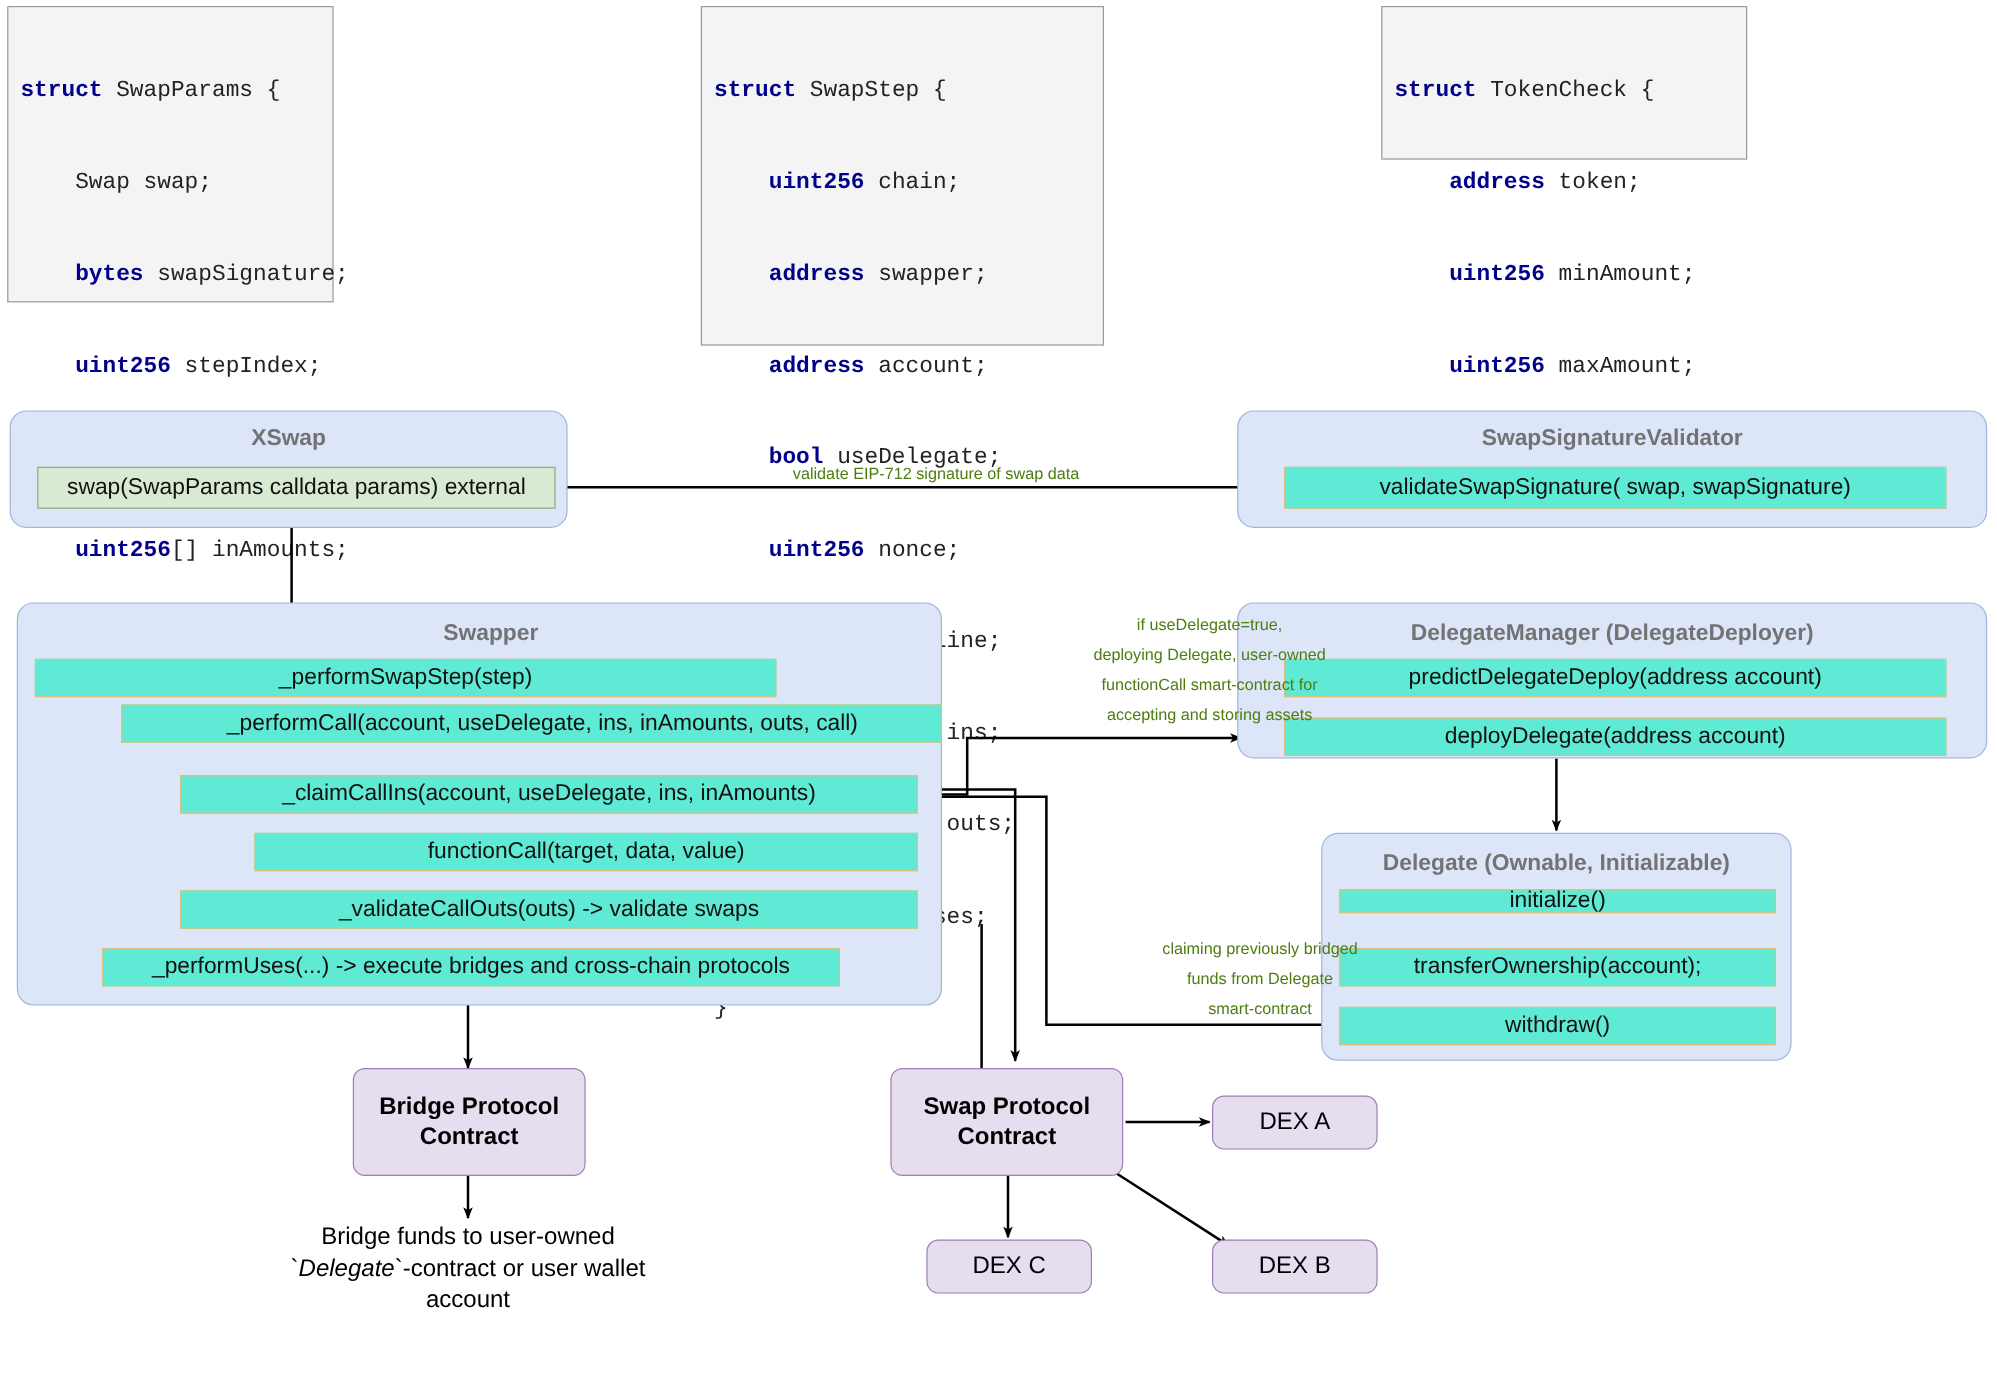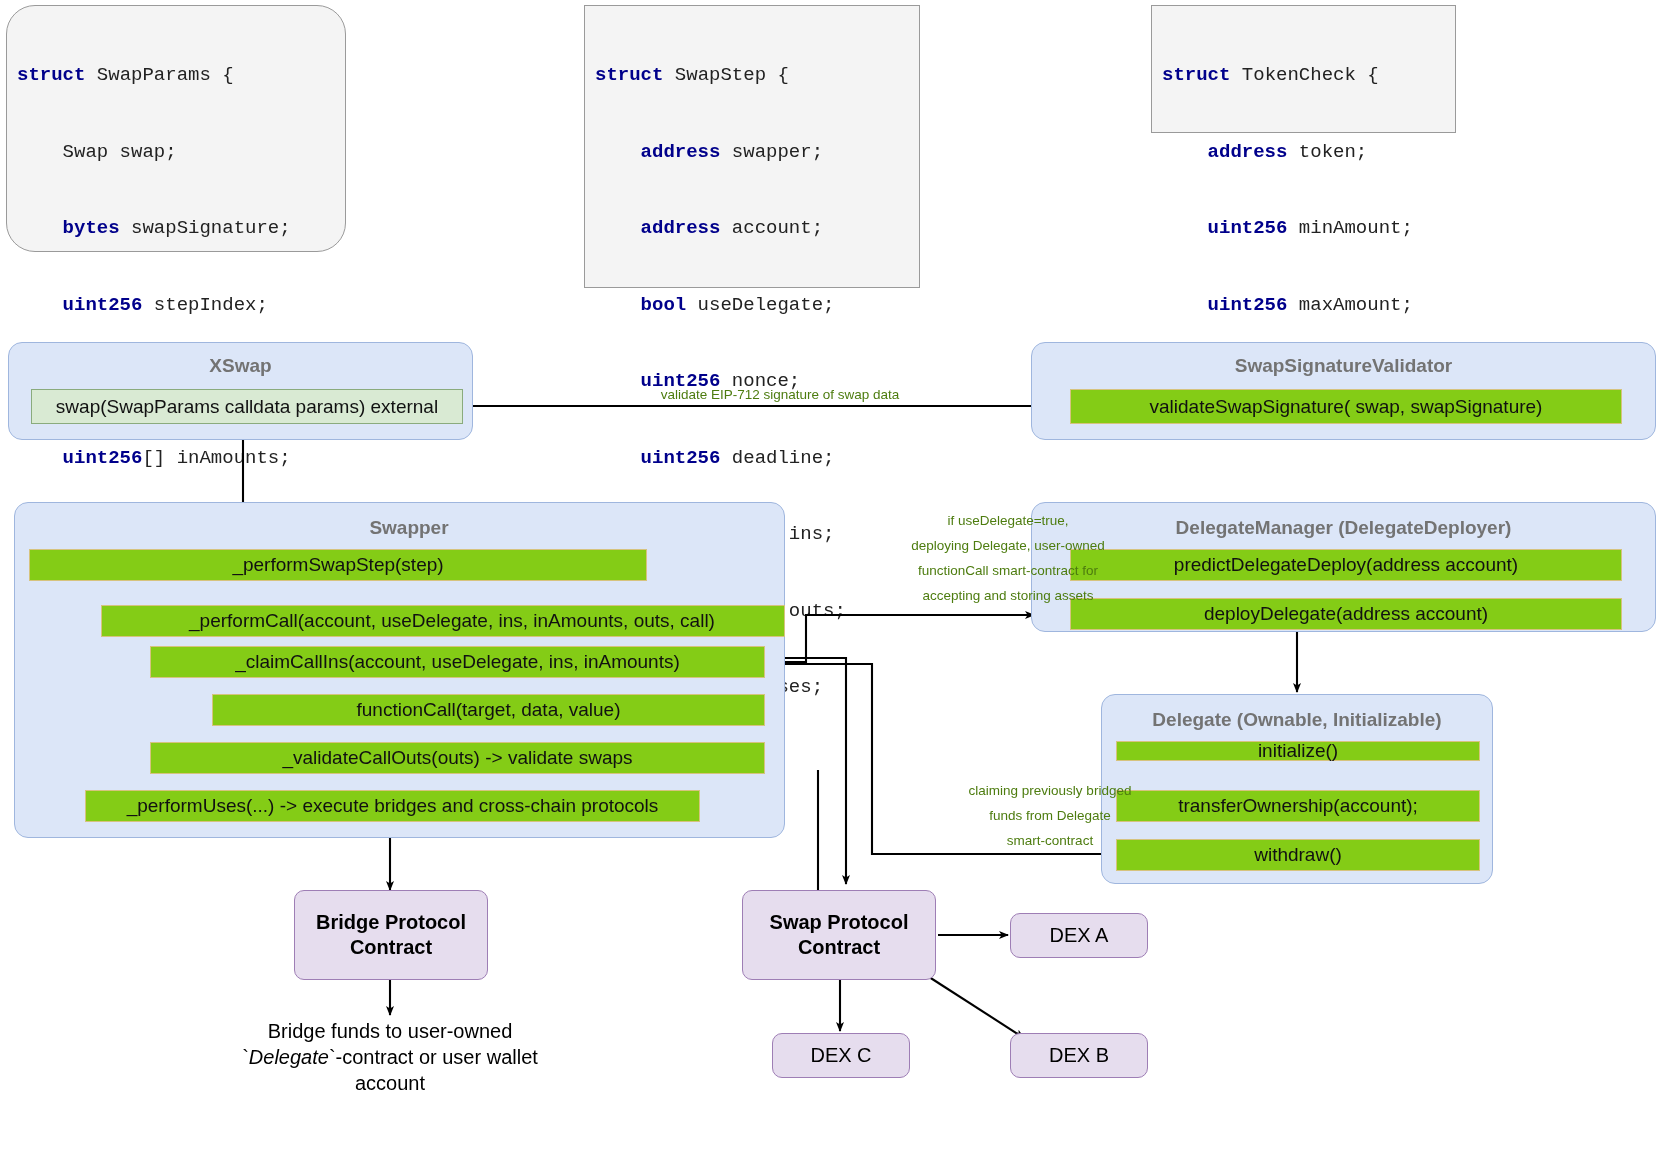--- a/index.html
+++ b/index.html
@@ -12,21 +12,21 @@
             white-space:pre;padding:6px 10px 8px 10px;color:#222;box-sizing:border-box;}
   .kw{color:#00008b;font-weight:bold;}
 
   
   .group{position:absolute;background:#dce6f8;border:1.4px solid #9fb6de;
          border-radius:14px;box-sizing:border-box;}
   .group-title{position:absolute;left:0;right:0;text-align:center;
                font-size:19px;font-weight:bold;color:#737373;}
 
   
-  .method{position:absolute;background:#84cc16;border:1.3px solid #d6c37e;
+  .method{position:absolute;background:#5eead4;border:1.3px solid #d6c37e;
           box-sizing:border-box;display:flex;align-items:center;justify-content:center;
           font-size:19px;color:#111;text-align:center;padding:0 6px;}
   .method.green{background:#d9ead3;border-color:#8aab7d;}
 
   
   .pnode{position:absolute;background:#e6ddee;border:1.5px solid #9e7eb5;
          border-radius:10px;box-sizing:border-box;display:flex;align-items:center;
          justify-content:center;text-align:center;font-size:20px;line-height:25px;color:#000;}
   .pnode.bold{font-weight:bold;}
 
@@ -34,34 +34,35 @@
   .edge-label{position:absolute;font-size:13.5px;line-height:25px;text-align:center;color:#4d7c0f;}
   .cap-label{position:absolute;font-size:20px;line-height:26px;text-align:center;color:#000;}
   .cap-label i{font-style:italic;}
 
   svg.wires{position:absolute;left:0;top:0;width:1664px;height:1162px;
             pointer-events:none;overflow:visible;}
 </style>
 </head>
 <body>
 
-<div class="code-box" style="left:6px;top:5px;width:340px;height:247px;border-radius:29px;">
+<div class="code-box" style="left:6px;top:5px;width:272px;height:247px;">
   <div><span class="kw">struct</span> SwapParams {</div>
   <div>    Swap swap;</div>
   <div>    <span class="kw">bytes</span> swapSignature;</div>
   <div>    <span class="kw">uint256</span> stepIndex;</div>
   <div>    Permit[] permits;</div>
   <div>    <span class="kw">uint256</span>[] inAmounts;</div>
   <div>    Call call;</div>
   <div>    <span class="kw">bytes</span>[] useArgs;</div>
   <div>}</div>
 </div>
 
 <div class="code-box" style="left:584px;top:5px;width:336px;height:283px;">
   <div><span class="kw">struct</span> SwapStep {</div>
+  <div>    <span class="kw">uint256</span> chain;</div>
   <div>    <span class="kw">address</span> swapper;</div>
   <div>    <span class="kw">address</span> account;</div>
   <div>    <span class="kw">bool</span> useDelegate;</div>
   <div>    <span class="kw">uint256</span> nonce;</div>
   <div>    <span class="kw">uint256</span> deadline;</div>
   <div>    TokenCheck[] ins;</div>
   <div>    TokenCheck[] outs;</div>
   <div>    TokenUse[] uses;</div>
   <div>}</div>
 </div>
@@ -127,21 +128,21 @@
   <div class="method" style="left:38px;top:46px;width:552px;height:35px;">validateSwapSignature( swap,  swapSignature)</div>
 </div>
 
 <span class="edge-label" style="left:560px;top:382px;width:440px;">validate EIP-712 signature of swap data</span>
 
 <div class="group" style="left:14px;top:502px;width:771px;height:336px;">
   <div class="group-title" style="top:14px;padding-left:19px;">Swapper</div>
 
   <div class="method" style="left:14px;top:46px;width:618px;height:32px;">_performSwapStep(step)</div>
 
-  <div class="method" style="left:86px;top:102px;width:684px;height:32px;padding-left:24px;">_performCall(account, useDelegate, ins, inAmounts, outs, call)</div>
+  <div class="method" style="left:86px;top:84px;width:684px;height:32px;padding-left:24px;">_performCall(account, useDelegate, ins, inAmounts, outs, call)</div>
 
   <div class="method" style="left:135px;top:143px;width:615px;height:32px;">_claimCallIns(account, useDelegate, ins, inAmounts)</div>
 
   <div class="method" style="left:197px;top:191px;width:553px;height:32px;">functionCall(target, data, value)</div>
 
   <div class="method" style="left:135px;top:239px;width:615px;height:32px;">_validateCallOuts(outs) -&gt; validate swaps</div>
 
   <div class="method" style="left:70px;top:287px;width:615px;height:32px;">_performUses(...) -&gt; execute bridges and cross-chain protocols</div>
 </div>
 

